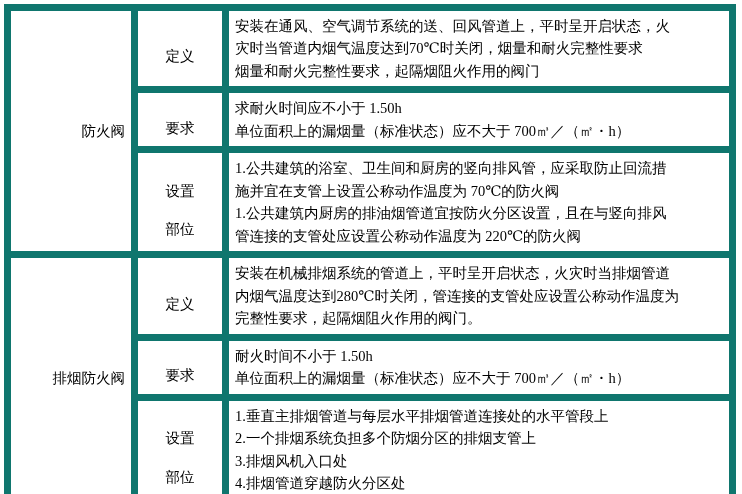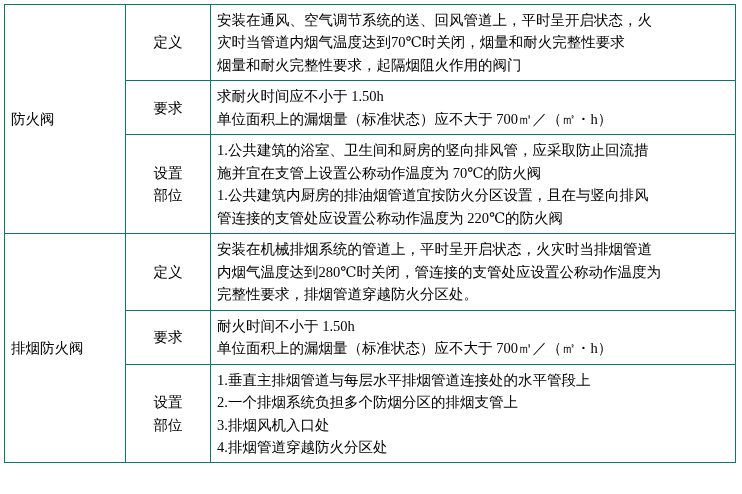--- a/index.html
+++ b/index.html
@@ -18,45 +18,46 @@
     height: 494px;
     box-sizing: border-box;
     padding: 4px 6px 4px 4px;
   }
   table.spec {
     border-collapse: collapse;
     width: 732px;
     table-layout: fixed;
   }
   table.spec td {
-    border: 1px solid #0f766e;
+    border: 7px solid #0f766e;
     padding: 4px 6px;
     vertical-align: middle;
     font-size: 14.5px;
     line-height: 1.55;
   }
   td.col-name {
     width: 108px;
-    text-align: left;
+    text-align: right;
     font-size: 15px;
   }
   td.col-label {
     width: 72px;
     text-align: center;
     font-size: 15px;
   }
   td.col-body {
     text-align: left;
   }
   .label-stack {
     display: block;
     text-align: center;
   }
   .label-stack span {
     display: block;
+    margin-top: 16px;
   }
   .line {
     display: block;
     white-space: normal;
   }
   .nowrap {
     white-space: nowrap;
   }
 </style>
 </head>
@@ -108,21 +109,21 @@
       <tr>
         <td class="col-name" rowspan="3">排烟防火阀</td>
         <td class="col-label">
           <span class="label-stack">
             <span>定义</span>
           </span>
         </td>
         <td class="col-body">
           <span class="line">安装在机械排烟系统的管道上，平时呈开启状态，火灾时当排烟管道</span>
           <span class="line">内烟气温度达到280℃时关闭，管连接的支管处应设置公称动作温度为</span>
-          <span class="line">完整性要求，排烟管道穿越防火分区处。</span>
+          <span class="line">完整性要求，起隔烟阻火作用的阀门。</span>
         </td>
       </tr>
       <tr>
         <td class="col-label">
           <span class="label-stack">
             <span>要求</span>
           </span>
         </td>
         <td class="col-body">
           <span class="line">耐火时间不小于 1.50h</span>

